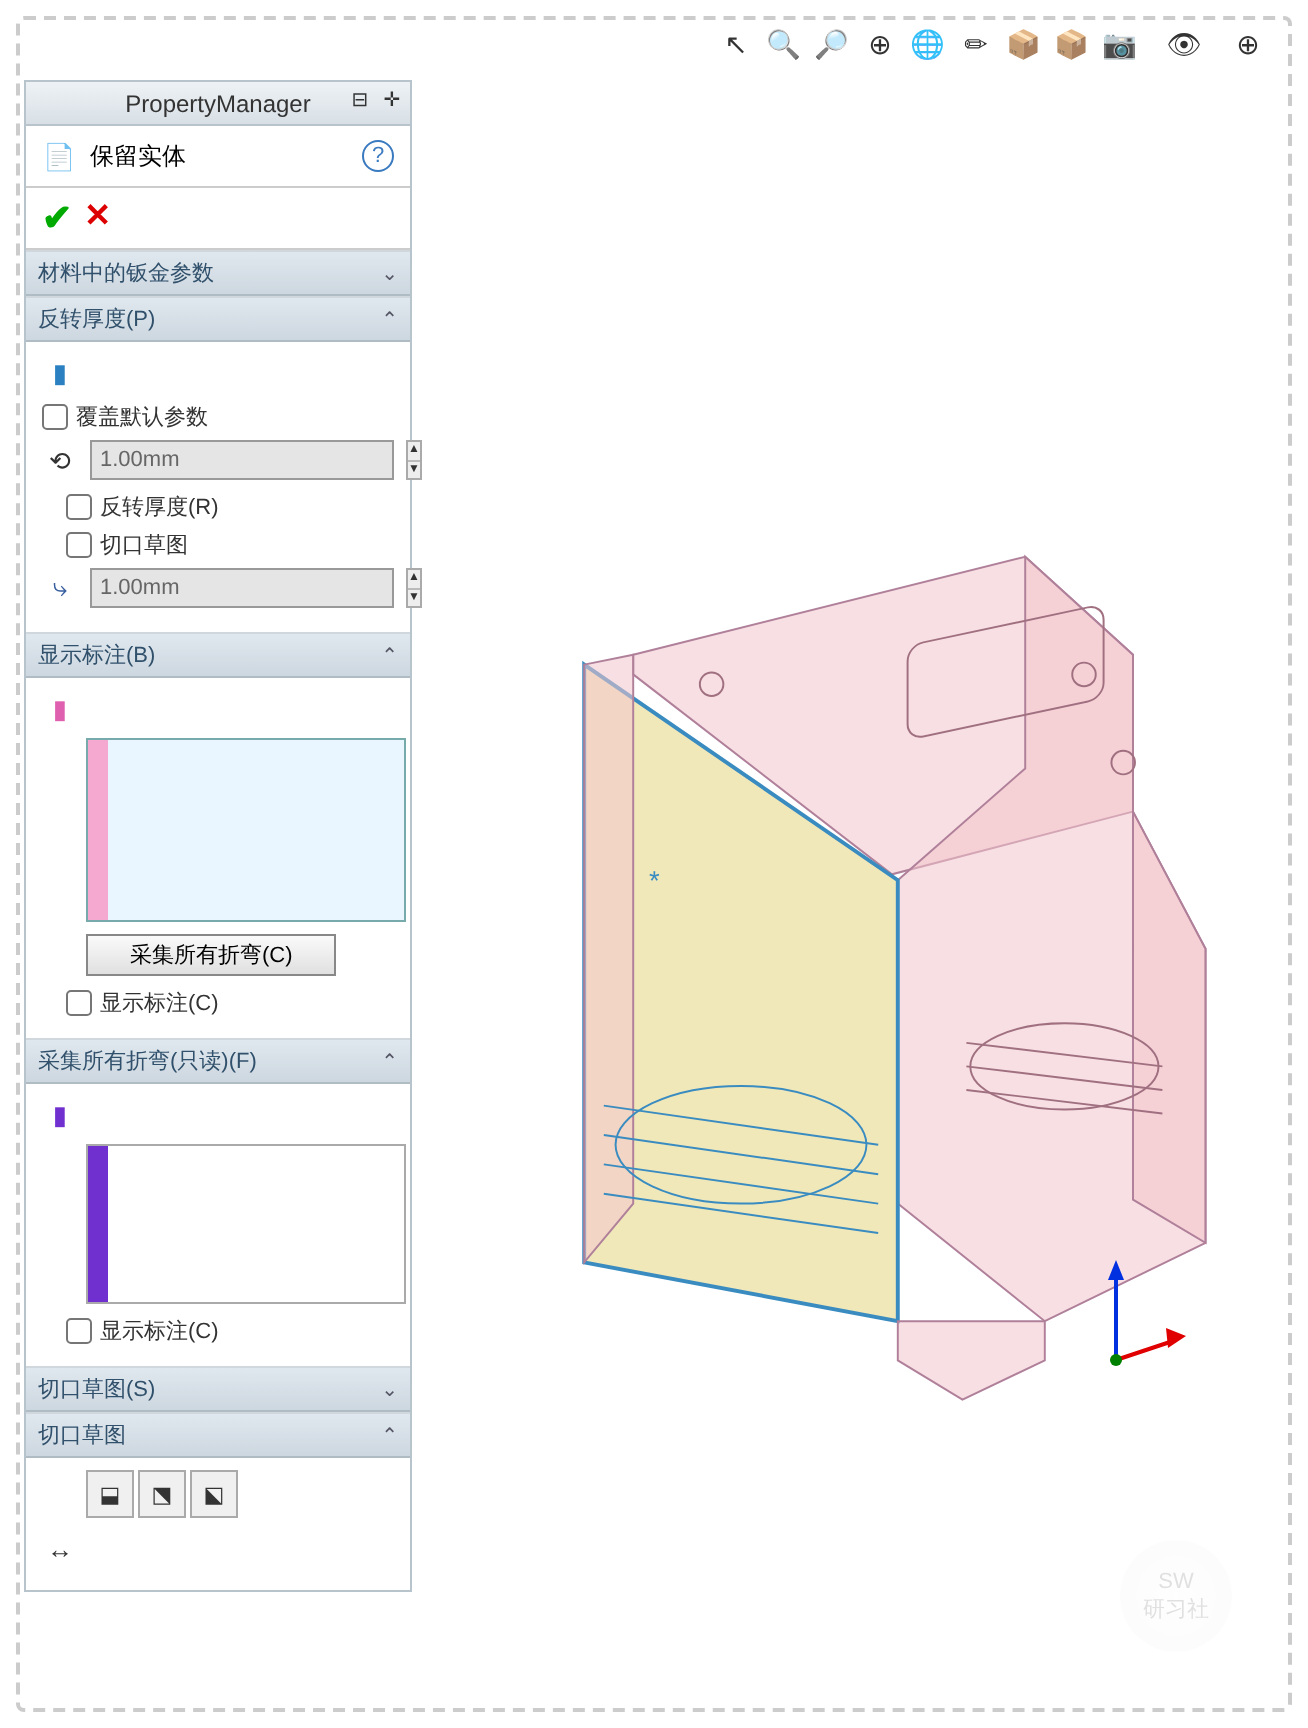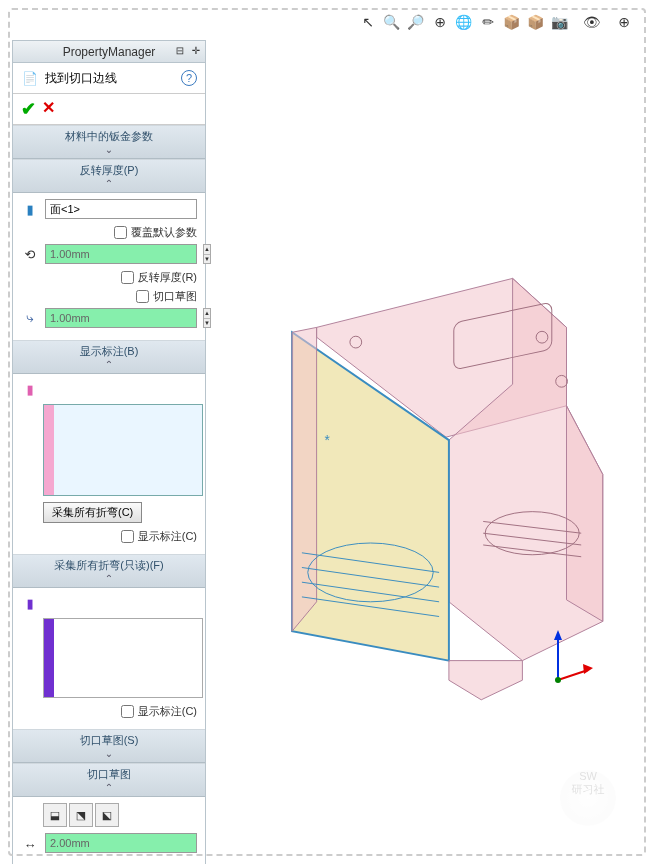--- a/index.html
+++ b/index.html
@@ -16,54 +16,54 @@
 .panel-pins { position: absolute; right: 2px; top: 2px; display: flex; gap: 2px; }
 .pin { width: 14px; height: 14px; font-size: 10px; display: flex; align-items: center; justify-content: center; cursor: pointer; }
 
 .feature-header { background: #fff; border-bottom: 1px solid #ccc; padding: 6px 8px; display: flex; align-items: center; gap: 6px; font-size: 12px; }
 .feature-header .help { margin-left: auto; width: 16px; height: 16px; border-radius: 50%; border: 1px solid #3a7ac0; color: #3a7ac0; display: flex; align-items: center; justify-content: center; font-size: 11px; cursor: pointer; }
 
 .confirm-row { background: #fff; padding: 4px 8px; border-bottom: 1px solid #ccc; display: flex; gap: 6px; }
 .ok { color: #0a0; font-size: 18px; cursor: pointer; font-weight: bold; }
 .cancel { color: #d00; font-size: 16px; cursor: pointer; font-weight: bold; }
 
-.section-head { background: linear-gradient(#e0e8ef, #cdd7df); border-top: 1px solid #d0d8de; border-bottom: 1px solid #b0bcc4; padding: 3px 6px; font-size: 11px; color: #30506b; display: flex; align-items: center; justify-content: space-between; cursor: pointer; flex-direction: column; }
+.section-head { background: linear-gradient(#e0e8ef, #cdd7df); border-top: 1px solid #d0d8de; border-bottom: 1px solid #b0bcc4; padding: 3px 6px; font-size: 11px; color: #30506b; display: flex; align-items: center; justify-content: space-between; cursor: pointer; }
 .chev { font-size: 10px; color: #556; }
 
 .section-body { background: #fff; padding: 6px 8px; font-size: 11px; color: #333; }
 .row { display: flex; align-items: center; gap: 6px; margin-bottom: 6px; }
 .icon-sm { width: 18px; height: 18px; display: flex; align-items: center; justify-content: center; font-size: 13px; flex-shrink: 0; }
 .txt-input { flex: 1; height: 20px; border: 1px solid #999; padding: 0 4px; font-size: 11px; background: #fff; }
-.txt-input.ro { background: #86efac; color: #666; }
+.txt-input.ro { background: #e5e5e5; color: #666; }
 .spin { width: 14px; height: 20px; display: flex; flex-direction: column; border: 1px solid #aaa; background: #eee; }
 .spin div { flex: 1; display: flex; align-items: center; justify-content: center; font-size: 6px; cursor: pointer; border-bottom: 1px solid #bbb; }
 .spin div:last-child { border-bottom: none; }
-.chk { display: flex; align-items: center; gap: 4px; margin-bottom: 4px; cursor: pointer; justify-content: flex-end; }
+.chk { display: flex; align-items: center; gap: 4px; margin-bottom: 4px; cursor: pointer; }
 .chk input { width: 13px; height: 13px; }
 
 .sel-box { width: 160px; height: 92px; border: 1px solid #7aa; background: #eaf6ff; margin-left: 22px; margin-bottom: 6px; position: relative; }
 .sel-box.pink::before { content: ""; position: absolute; left: 0; top: 0; bottom: 0; width: 10px; background: #f5a8d0; }
 .sel-box.purple { height: 80px; background: #fff; border-color: #aaa; }
 .sel-box.purple::before { content: ""; position: absolute; left: 0; top: 0; bottom: 0; width: 10px; background: #7030d0; }
-.btn { border: 1px solid #888; background: linear-gradient(#fafafa, #e0e0e0); padding: 2px 8px; font-size: 11px; cursor: pointer; margin-left: 22px; margin-bottom: 6px; }
+.btn { border: 1px solid #888; background: linear-gradient(#fafafa, #e0e0e0); padding: 2px 21px; font-size: 11px; cursor: pointer; margin-left: 22px; margin-bottom: 6px; }
 
 .indent { margin-left: 12px; }
 
 .corner-icons { display: flex; gap: 2px; margin-left: 22px; margin-bottom: 6px; }
 .ci { width: 24px; height: 24px; border: 1px solid #aaa; background: #f0f0f0; cursor: pointer; display: flex; align-items: center; justify-content: center; font-size: 11px; }
 
 .canvas { position: absolute; top: 40px; left: 248px; right: 14px; bottom: 14px; background: #fff; }
 
 svg.model { width: 100%; height: 100%; }
 .face-pink { fill: #f2c4cc; fill-opacity: 0.55; stroke: #b0809a; stroke-width: 1; }
 .face-sel { fill: #e8d88c; fill-opacity: 0.6; stroke: #3a8cc0; stroke-width: 2; }
 .slot { fill: none; stroke: #a07080; stroke-width: 1; }
 .circ { fill: none; stroke: #a07080; stroke-width: 1; }
 
-.watermark { position: absolute; bottom: 24px; right: 24px; width: 56px; height: 56px; border-radius: 50%; background: radial-gradient(#fff, #f0f0f0); opacity: 0.25; display: flex; flex-direction: column; align-items: center; justify-content: flex-start; font-size: 11px; color: #888; }
+.watermark { position: absolute; bottom: 24px; right: 24px; width: 56px; height: 56px; border-radius: 50%; background: radial-gradient(#fff, #f0f0f0); opacity: 0.25; display: flex; flex-direction: column; align-items: center; justify-content: center; font-size: 11px; color: #888; }
 
 .triad { position: absolute; left: 300px; top: 590px; pointer-events: none; }
 </style>
 </head>
 <body>
 
 <div class="wavy-border"></div>
 
 <div class="top-toolbar">
   <span class="tb-icon">↖</span>
@@ -85,42 +85,41 @@
   <div class="panel-title">
     <span>PropertyManager</span>
     <div class="panel-pins">
       <span class="pin">⊟</span>
       <span class="pin">✛</span>
     </div>
   </div>
 
   <div class="feature-header">
     <span class="icon-sm">📄</span>
-    <span>找到切口边线</span>
+    <span>保留实体</span>
     <span class="help">?</span>
   </div>
 
   <div class="confirm-row">
     <span class="ok">✔</span>
     <span class="cancel">✕</span>
   </div>
 
   <div class="section-head">
     <span>材料中的钣金参数</span>
     <span class="chev">⌄</span>
   </div>
 
   <div class="section-head">
     <span>反转厚度(P)</span>
     <span class="chev">⌃</span>
   </div>
   <div class="section-body">
     <div class="row">
       <span class="icon-sm" style="color:#2a80c0">▮</span>
-      <input class="txt-input" value="面&lt;1&gt;" style="">
     </div>
     <label class="chk">
       <input type="checkbox" style="">
         <span>覆盖默认参数</span>
     </label>
     <div class="row">
       <span class="icon-sm">⟲</span>
       <input class="txt-input ro" readonly="" value="1.00mm" style="">
       <div class="spin">
           <div>▲</div>
@@ -186,21 +185,20 @@
     <span class="chev">⌃</span>
   </div>
   <div class="section-body">
     <div class="corner-icons">
       <span class="ci">⬓</span>
       <span class="ci">⬔</span>
       <span class="ci">⬕</span>
     </div>
     <div class="row">
       <span class="icon-sm">↔</span>
-      <input class="txt-input ro" readonly="" value="2.00mm" style="">
     </div>
   </div>
 </div>
 
 <div class="canvas">
 <svg class="model" viewBox="0 0 400 800">
 
   <polygon class="face-pink" points="70,280 270,230 325,280 325,360 202,392 70,290"></polygon>
 
   <polygon class="face-pink" points="270,230 325,280 325,360 362,430 362,580 280,620 205,560 205,395 270,338"></polygon>

